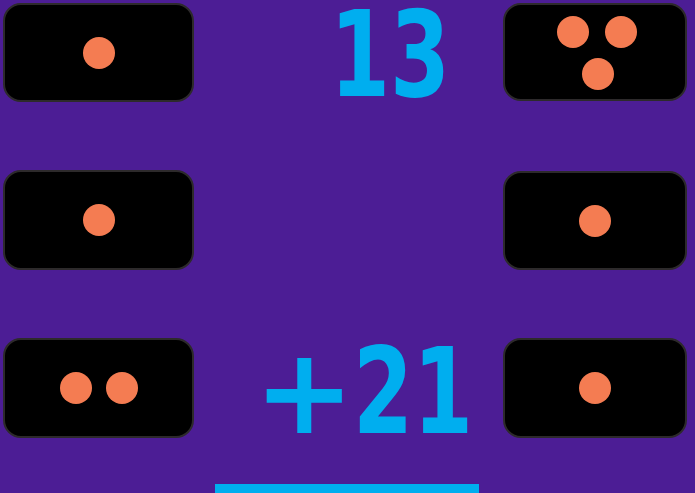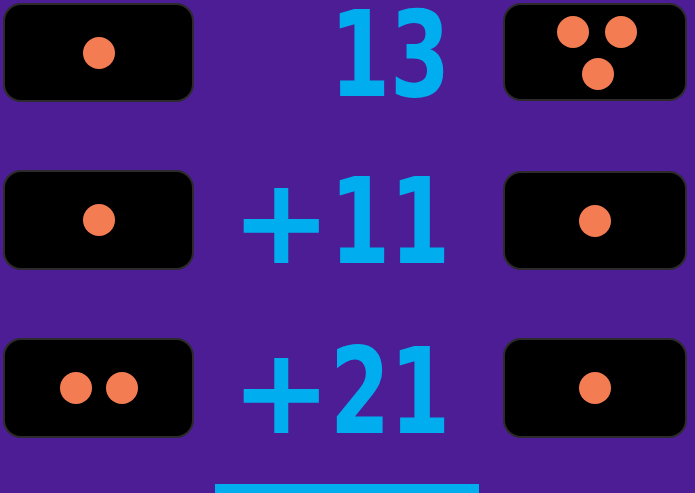--- a/index.html
+++ b/index.html
@@ -27,21 +27,21 @@
   .t-r3{left:503px;top:338px;width:184px;height:100px;}
 
   .eq{
     position:absolute;left:231px;color:#00AEEF;font-weight:700;
     font-size:120px;line-height:120px;white-space:nowrap;
   }
   .eq .op{display:inline-block;width:99px;vertical-align:top;text-align:left;}
   .eq .num{display:inline-block;transform:scaleX(0.72);transform-origin:0 50%;vertical-align:top;}
   .eq1{top:-5px;}
   .eq2{top:162px;}
-  .eq3{top:332px;}
+  .eq3{top:332px;margin-left:23px;}
 
   .sum-line{position:absolute;left:215px;top:484px;width:264px;height:9px;background:#00AEEF;}
 </style>
 </head>
 <body>
 
 <div class="stage">
 
   <div class="tile t-l1 dots-1">
       <span class="dot"></span>
@@ -62,22 +62,19 @@
   <div class="tile t-r2 dots-1">
       <span class="dot"></span>
     </div>
   <div class="tile t-r3 dots-1">
       <span class="dot"></span>
     </div>
 
   <div class="eq eq1">
     <span class="op"></span><span class="num">13</span>
   </div>
-  <div class="eq eq2">
-    <span class="op">+</span><span class="num">11</span>
-  </div>
   <div class="eq eq3">
     <span class="op">+</span><span class="num">21</span>
   </div>
 
   <div class="sum-line"></div>
 
 </div>
 
 </body></html>

